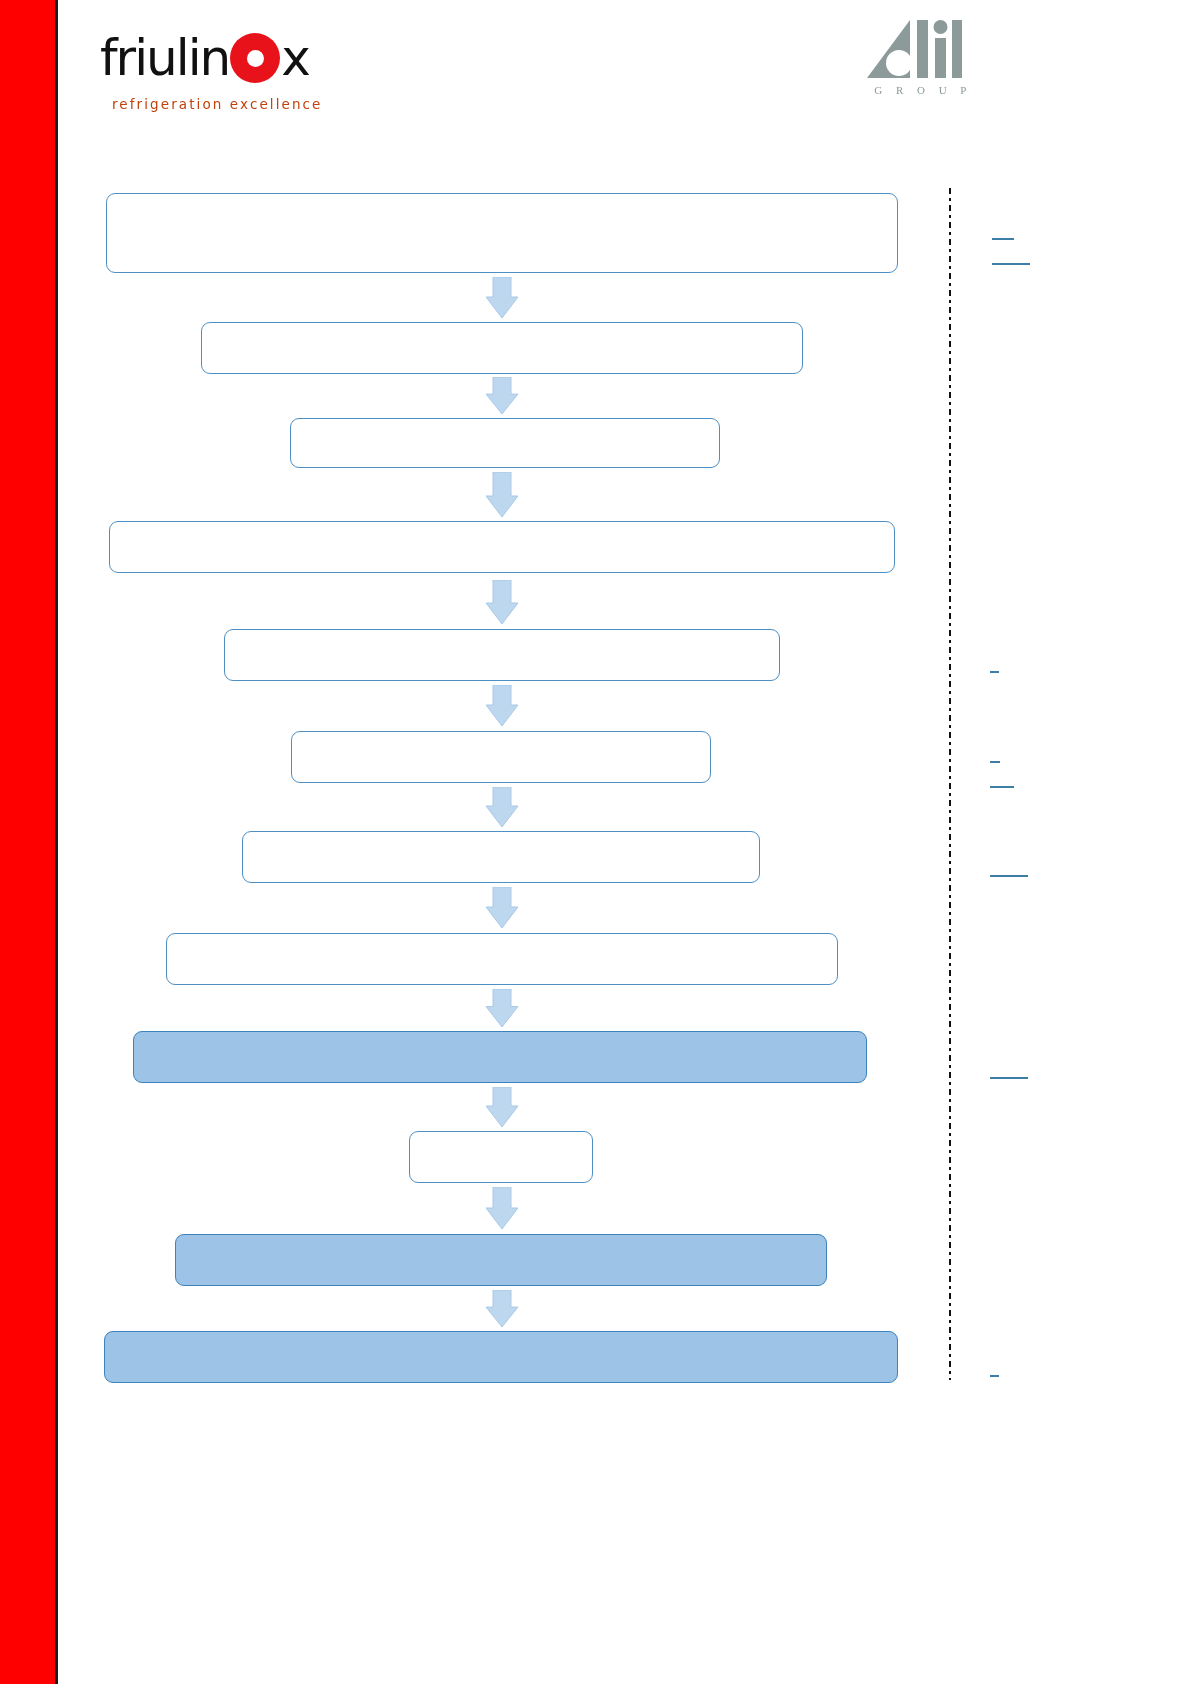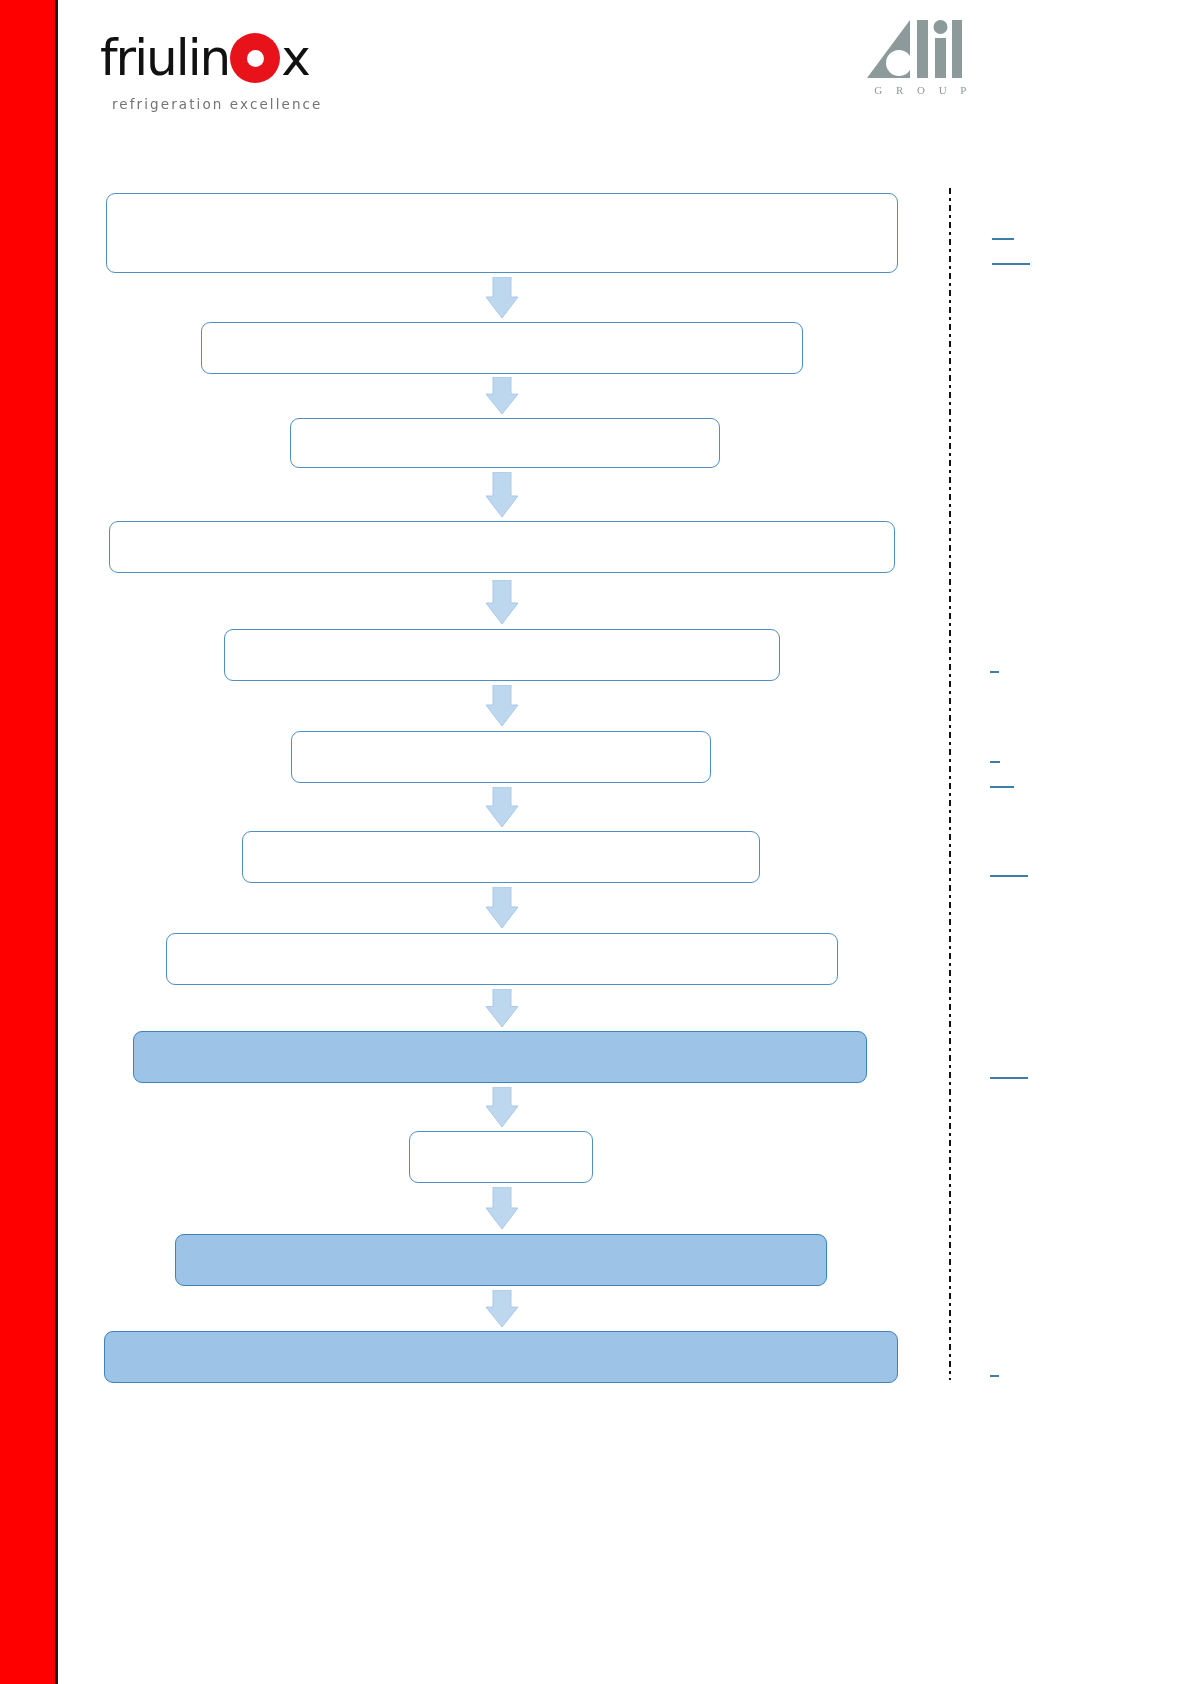--- a/index.html
+++ b/index.html
@@ -31,21 +31,21 @@
     background:#e8121b;position:relative;vertical-align:-8px;margin:0 1px;
   }
   .logo-friulinox .dot-o::after{
     content:"";position:absolute;left:50%;top:50%;
     width:17px;height:17px;margin:-8.5px 0 0 -8.5px;
     background:#ffffff;border-radius:50%;
   }
   .logo-friulinox .tagline{
     position:absolute;left:12px;top:74px;width:318px;
     font-family:"DejaVu Sans", sans-serif;
-    font-size:13.5px;letter-spacing:2.1px;color:#737373;white-space:nowrap;
+    font-size:13.5px;letter-spacing:2.1px;color:#c2410c;white-space:nowrap;
   }
 
   .logo-aligroup{position:absolute;left:862px;top:16px;width:110px;height:92px;}
   .logo-aligroup .mark{position:absolute;left:0;top:0;width:110px;height:66px;}
   .logo-aligroup .grouptext{
     position:absolute;left:0;top:68px;width:110px;text-align:right;
     font-family:Liberation Serif, serif;
     font-size:11px;letter-spacing:5.5px;color:#8c9a9a;white-space:nowrap;
   }
 

